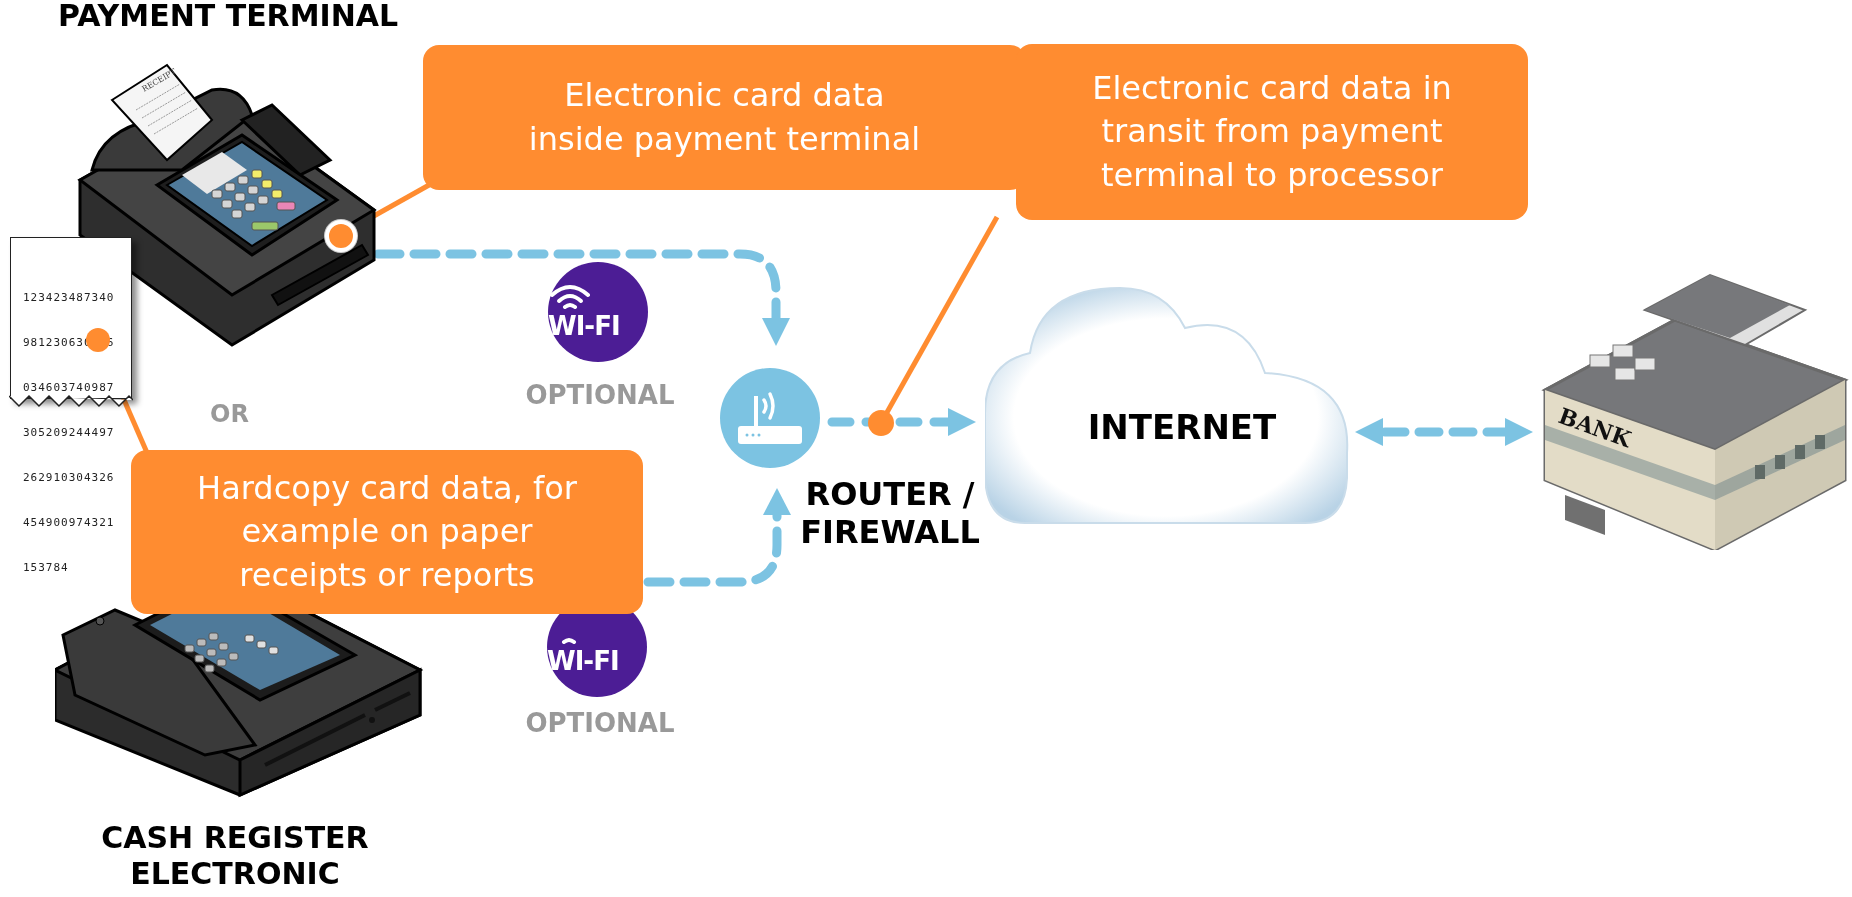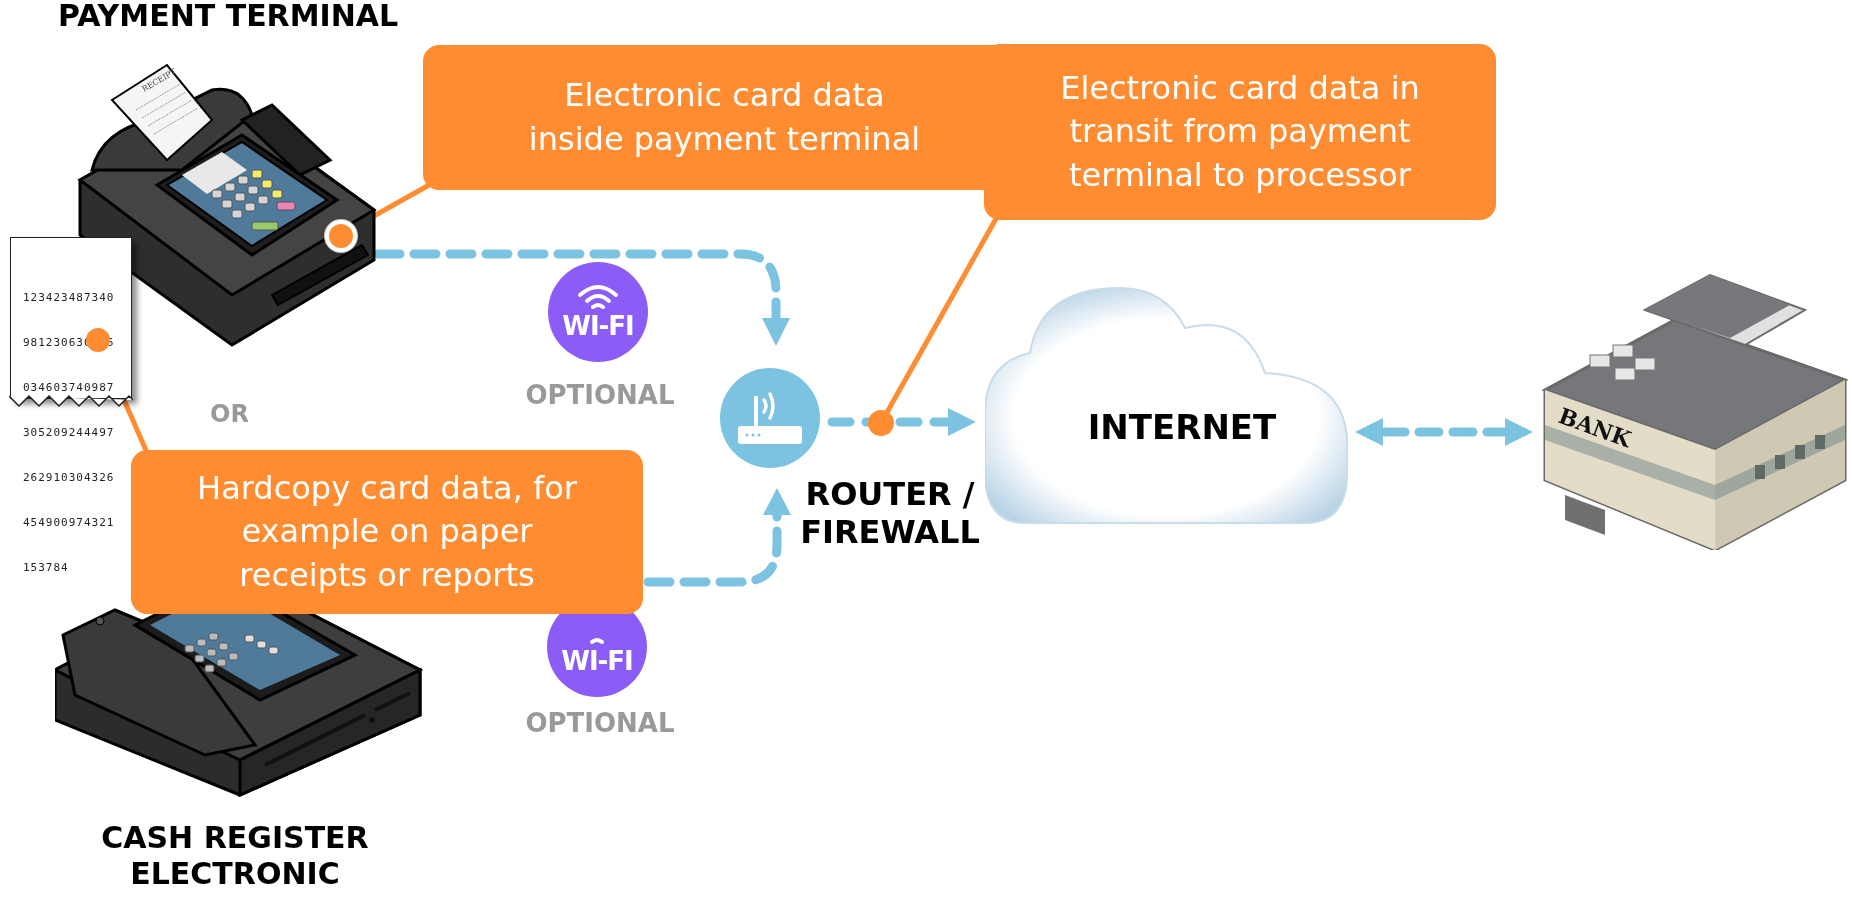--- a/index.html
+++ b/index.html
@@ -1,21 +1,21 @@
 <!DOCTYPE html>
 <html><head>
   <meta charset="utf-8">
   <style>
     html, body { margin: 0; padding: 0; background: #ffffff; }
     body { width: 1852px; height: 897px; position: relative; overflow: hidden; font-family: "DejaVu Sans", sans-serif; }
     .abs { position: absolute; }
     .title { font-family: "DejaVu Sans", sans-serif; font-weight: bold; color: #000; text-align: center; line-height: 1.2; }
     .callout { position: absolute; background: #FF8C30; border-radius: 16px; color: #fff; display: flex; align-items: center; justify-content: center; text-align: center; font-family: "DejaVu Sans", sans-serif; font-size: 32px; line-height: 1.35; white-space: pre-line; }
     .optional { position: absolute; font-family: "DejaVu Sans", sans-serif; font-weight: bold; color: #999999; font-size: 26px; text-align: center; }
-    .wifi { position: absolute; width: 100px; height: 100px; border-radius: 50%; background: #8b5cf6; color: #fff; display: flex; flex-direction: column; align-items: center; justify-content: center; }
+    .wifi { position: absolute; width: 100px; height: 100px; border-radius: 50%; background: #4c1d95; color: #fff; display: flex; flex-direction: column; justify-content: center; }
     .wifi-text { font-family: "DejaVu Sans", sans-serif; font-weight: bold; font-size: 26px; letter-spacing: -1px; margin-top: 2px; }
     svg.overlay { position: absolute; left: 0; top: 0; }
     .receipt-lines { font-family: "DejaVu Sans Mono", monospace; font-size: 11px; letter-spacing: 1px; line-height: 15px; color: #222; white-space: pre; }
   </style>
 </head>
 <body>
 
 <svg class="overlay" width="1852" height="897" data-name="flow-overlay">
 
   <path data-name="flow-path-terminal-to-router" d="M 378 254 L 740 254 Q 776 254 776 292 L 776 318" fill="none" stroke="#7CC3E2" stroke-width="9" stroke-linecap="round" stroke-dasharray="22 14"></path>
@@ -132,21 +132,21 @@
 </svg>
 
 <div class="abs title" data-name="cash-register-label" style="left:70px; top:820px; width:330px; font-size:30px;">
   <div data-name="cash-register-label-line2">CASH REGISTER</div>
   <div data-name="cash-register-label-line1">ELECTRONIC</div>
 </div>
 
 <div class="callout" data-name="callout-terminal-data" style="left:423px; top:45px; width:603px; height:145px;">Electronic card data
 inside payment terminal</div>
 
-<div class="callout" data-name="callout-transit-data" style="left:984px; top:44px; width:512px; height:176px;">Electronic card data in
+<div class="callout" data-name="callout-transit-data" style="left:1016px; top:44px; width:512px; height:176px;">Electronic card data in
 transit from payment
 terminal to processor</div>
 
 <div class="callout" data-name="callout-hardcopy-data" style="left:131px; top:450px; width:512px; height:164px;">Hardcopy card data, for
 example on paper
 receipts or reports</div>
 
 <div class="wifi" data-name="wifi-badge-terminal" style="left:548px; top:262px;">
   <svg data-name="wifi-signal-icon" width="44" height="26" viewBox="0 0 44 26">
     <path d="M 4 12 Q 22 -4 40 12" fill="none" stroke="#fff" stroke-width="4" stroke-linecap="round"></path>

